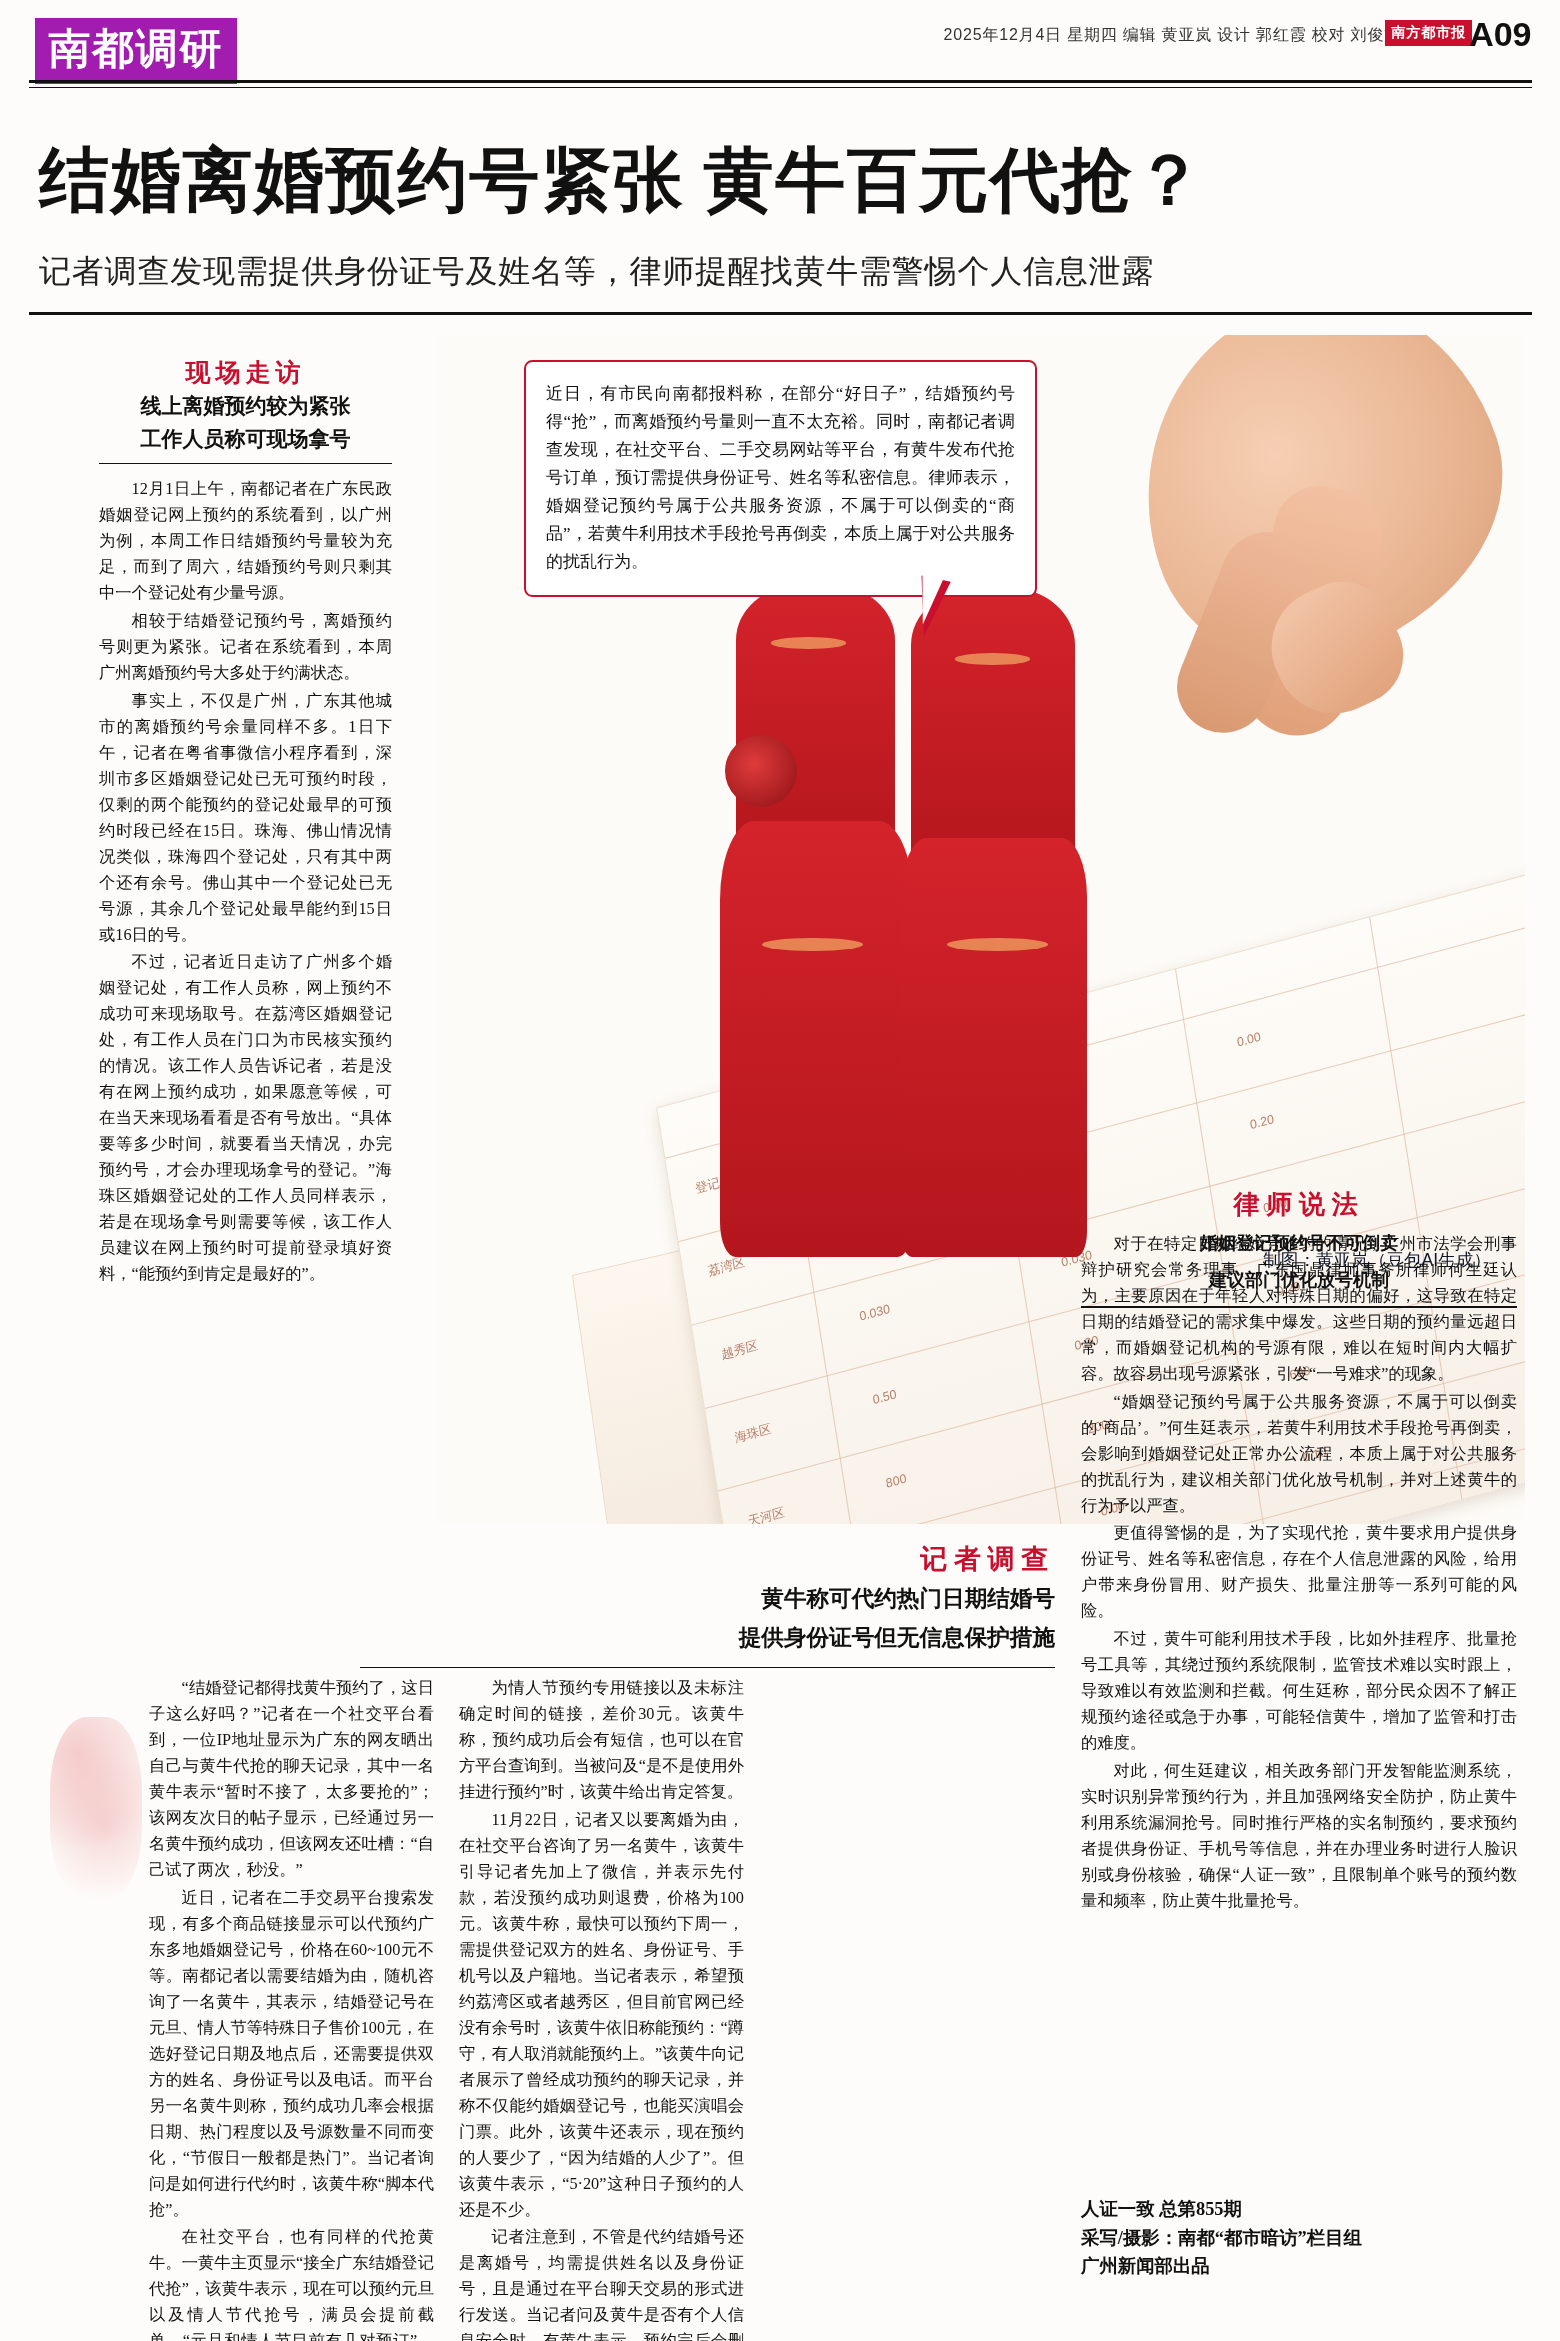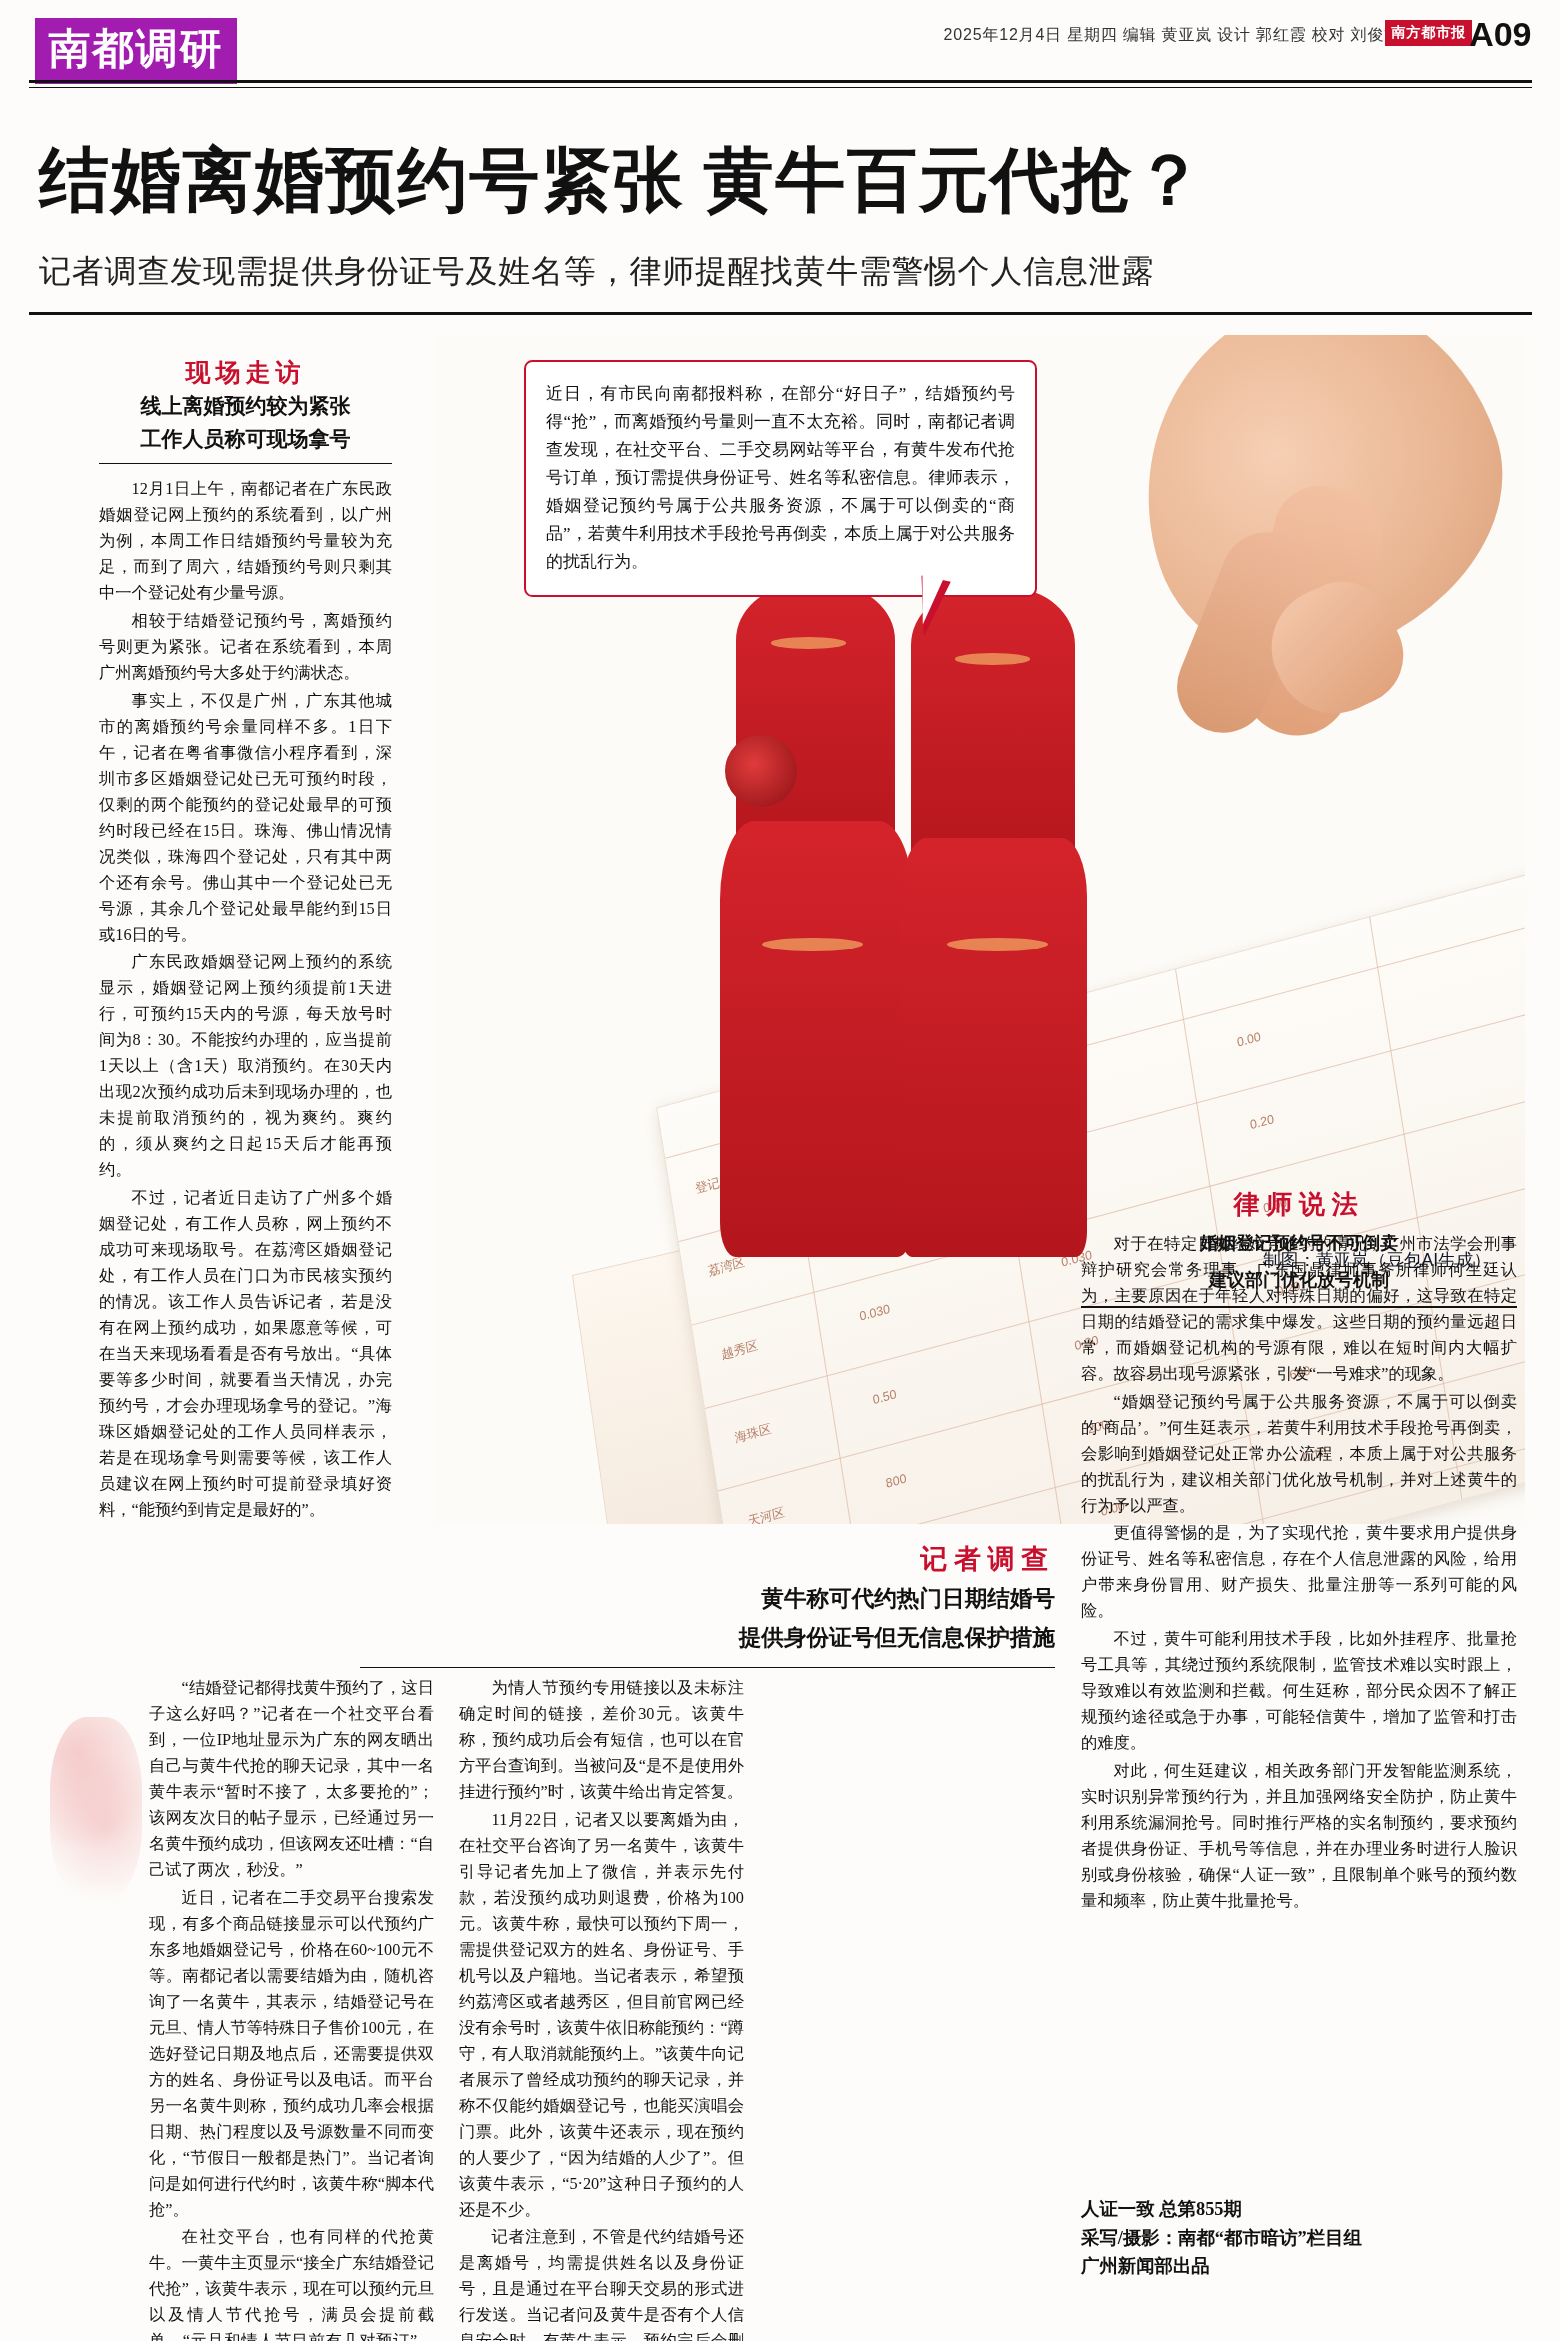--- a/index.html
+++ b/index.html
@@ -304,21 +304,20 @@
   <div class="bubble-tail-in"></div>
 
   <div class="col" id="colL">
     <div class="sec-kicker">现场走访</div>
     <div class="sec-sub">线上离婚预约较为紧张</div>
     <div class="sec-sub">工作人员称可现场拿号</div>
     <div class="sec-rule"></div>
     <p>12月1日上午，南都记者在广东民政婚姻登记网上预约的系统看到，以广州为例，本周工作日结婚预约号量较为充足，而到了周六，结婚预约号则只剩其中一个登记处有少量号源。</p>
     <p>相较于结婚登记预约号，离婚预约号则更为紧张。记者在系统看到，本周广州离婚预约号大多处于约满状态。</p>
     <p>事实上，不仅是广州，广东其他城市的离婚预约号余量同样不多。1日下午，记者在粤省事微信小程序看到，深圳市多区婚姻登记处已无可预约时段，仅剩的两个能预约的登记处最早的可预约时段已经在15日。珠海、佛山情况情况类似，珠海四个登记处，只有其中两个还有余号。佛山其中一个登记处已无号源，其余几个登记处最早能约到15日或16日的号。</p>
-    <p>广东民政婚姻登记网上预约的系统显示，婚姻登记网上预约须提前1天进行，可预约15天内的号源，每天放号时间为8：30。不能按约办理的，应当提前1天以上（含1天）取消预约。在30天内出现2次预约成功后未到现场办理的，也未提前取消预约的，视为爽约。爽约的，须从爽约之日起15天后才能再预约。</p>
     <p>不过，记者近日走访了广州多个婚姻登记处，有工作人员称，网上预约不成功可来现场取号。在荔湾区婚姻登记处，有工作人员在门口为市民核实预约的情况。该工作人员告诉记者，若是没有在网上预约成功，如果愿意等候，可在当天来现场看看是否有号放出。“具体要等多少时间，就要看当天情况，办完预约号，才会办理现场拿号的登记。”海珠区婚姻登记处的工作人员同样表示，若是在现场拿号则需要等候，该工作人员建议在网上预约时可提前登录填好资料，“能预约到肯定是最好的”。</p>
   </div>
 
   <div class="decor-dots"></div>
 
   <div class="reporter-head">
     <div class="k">记者调查</div>
     <div class="s">黄牛称可代约热门日期结婚号</div>
     <div class="s">提供身份证号但无信息保护措施</div>
     <div class="r"></div>

